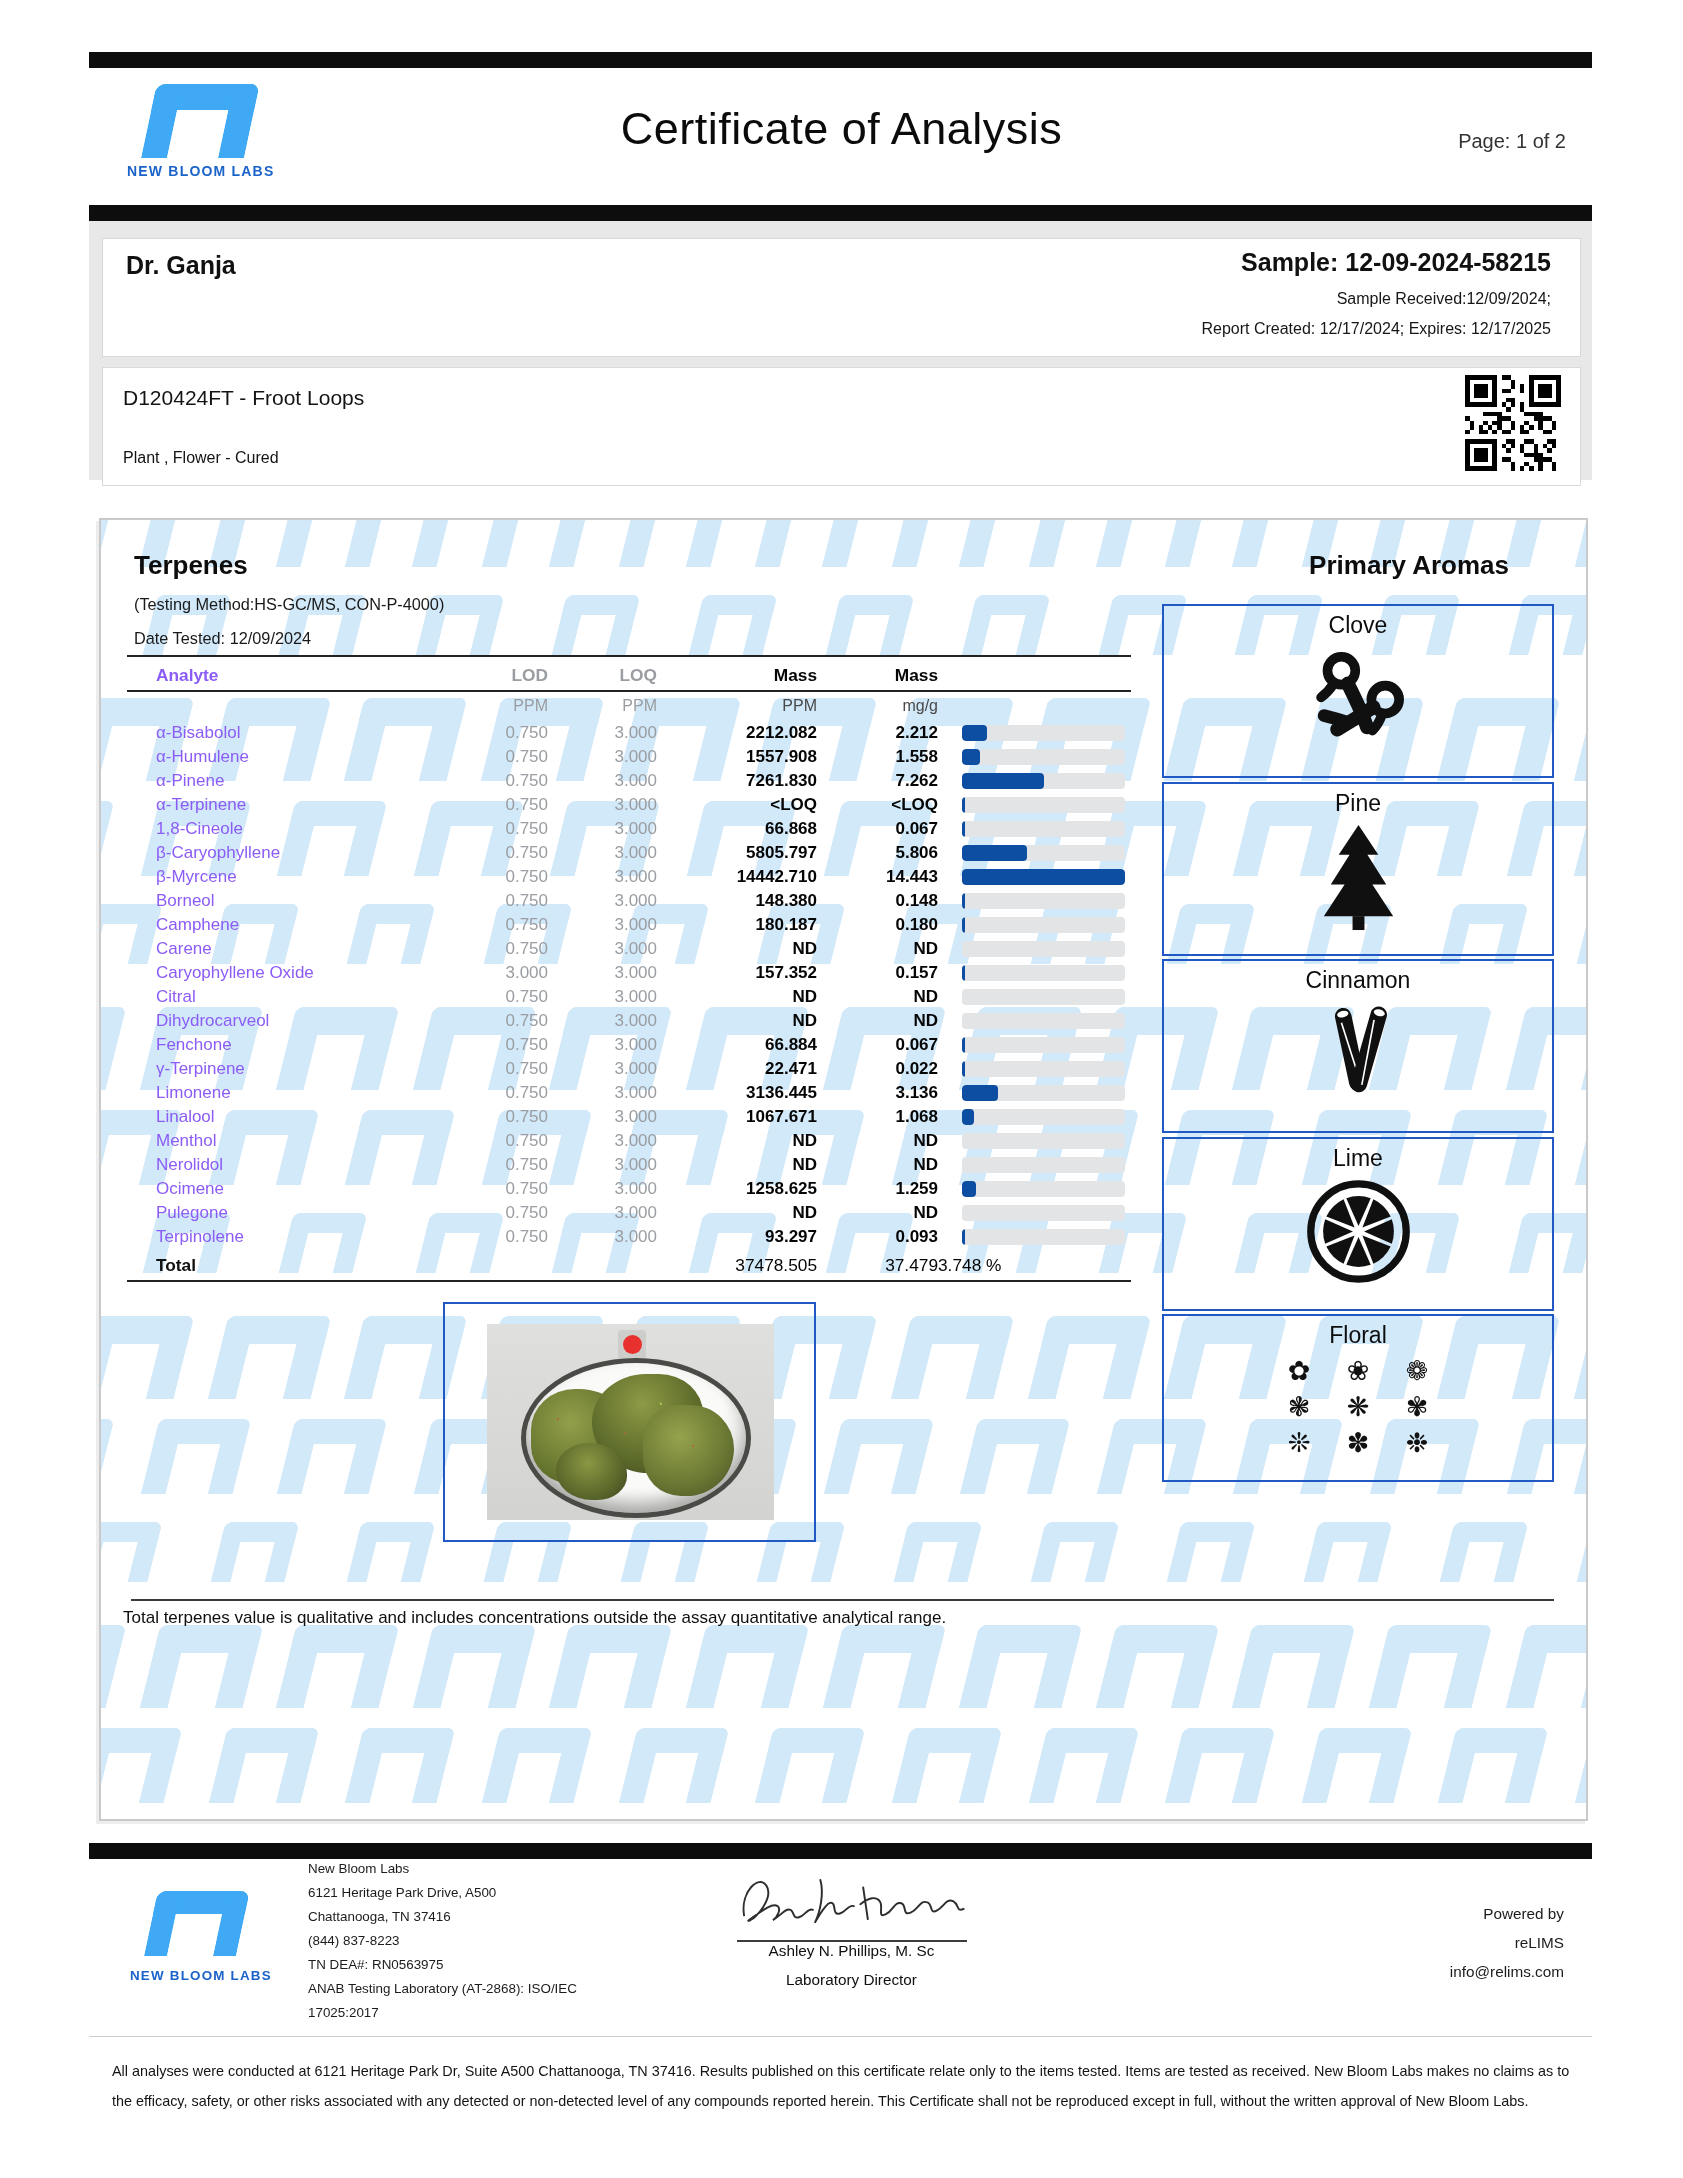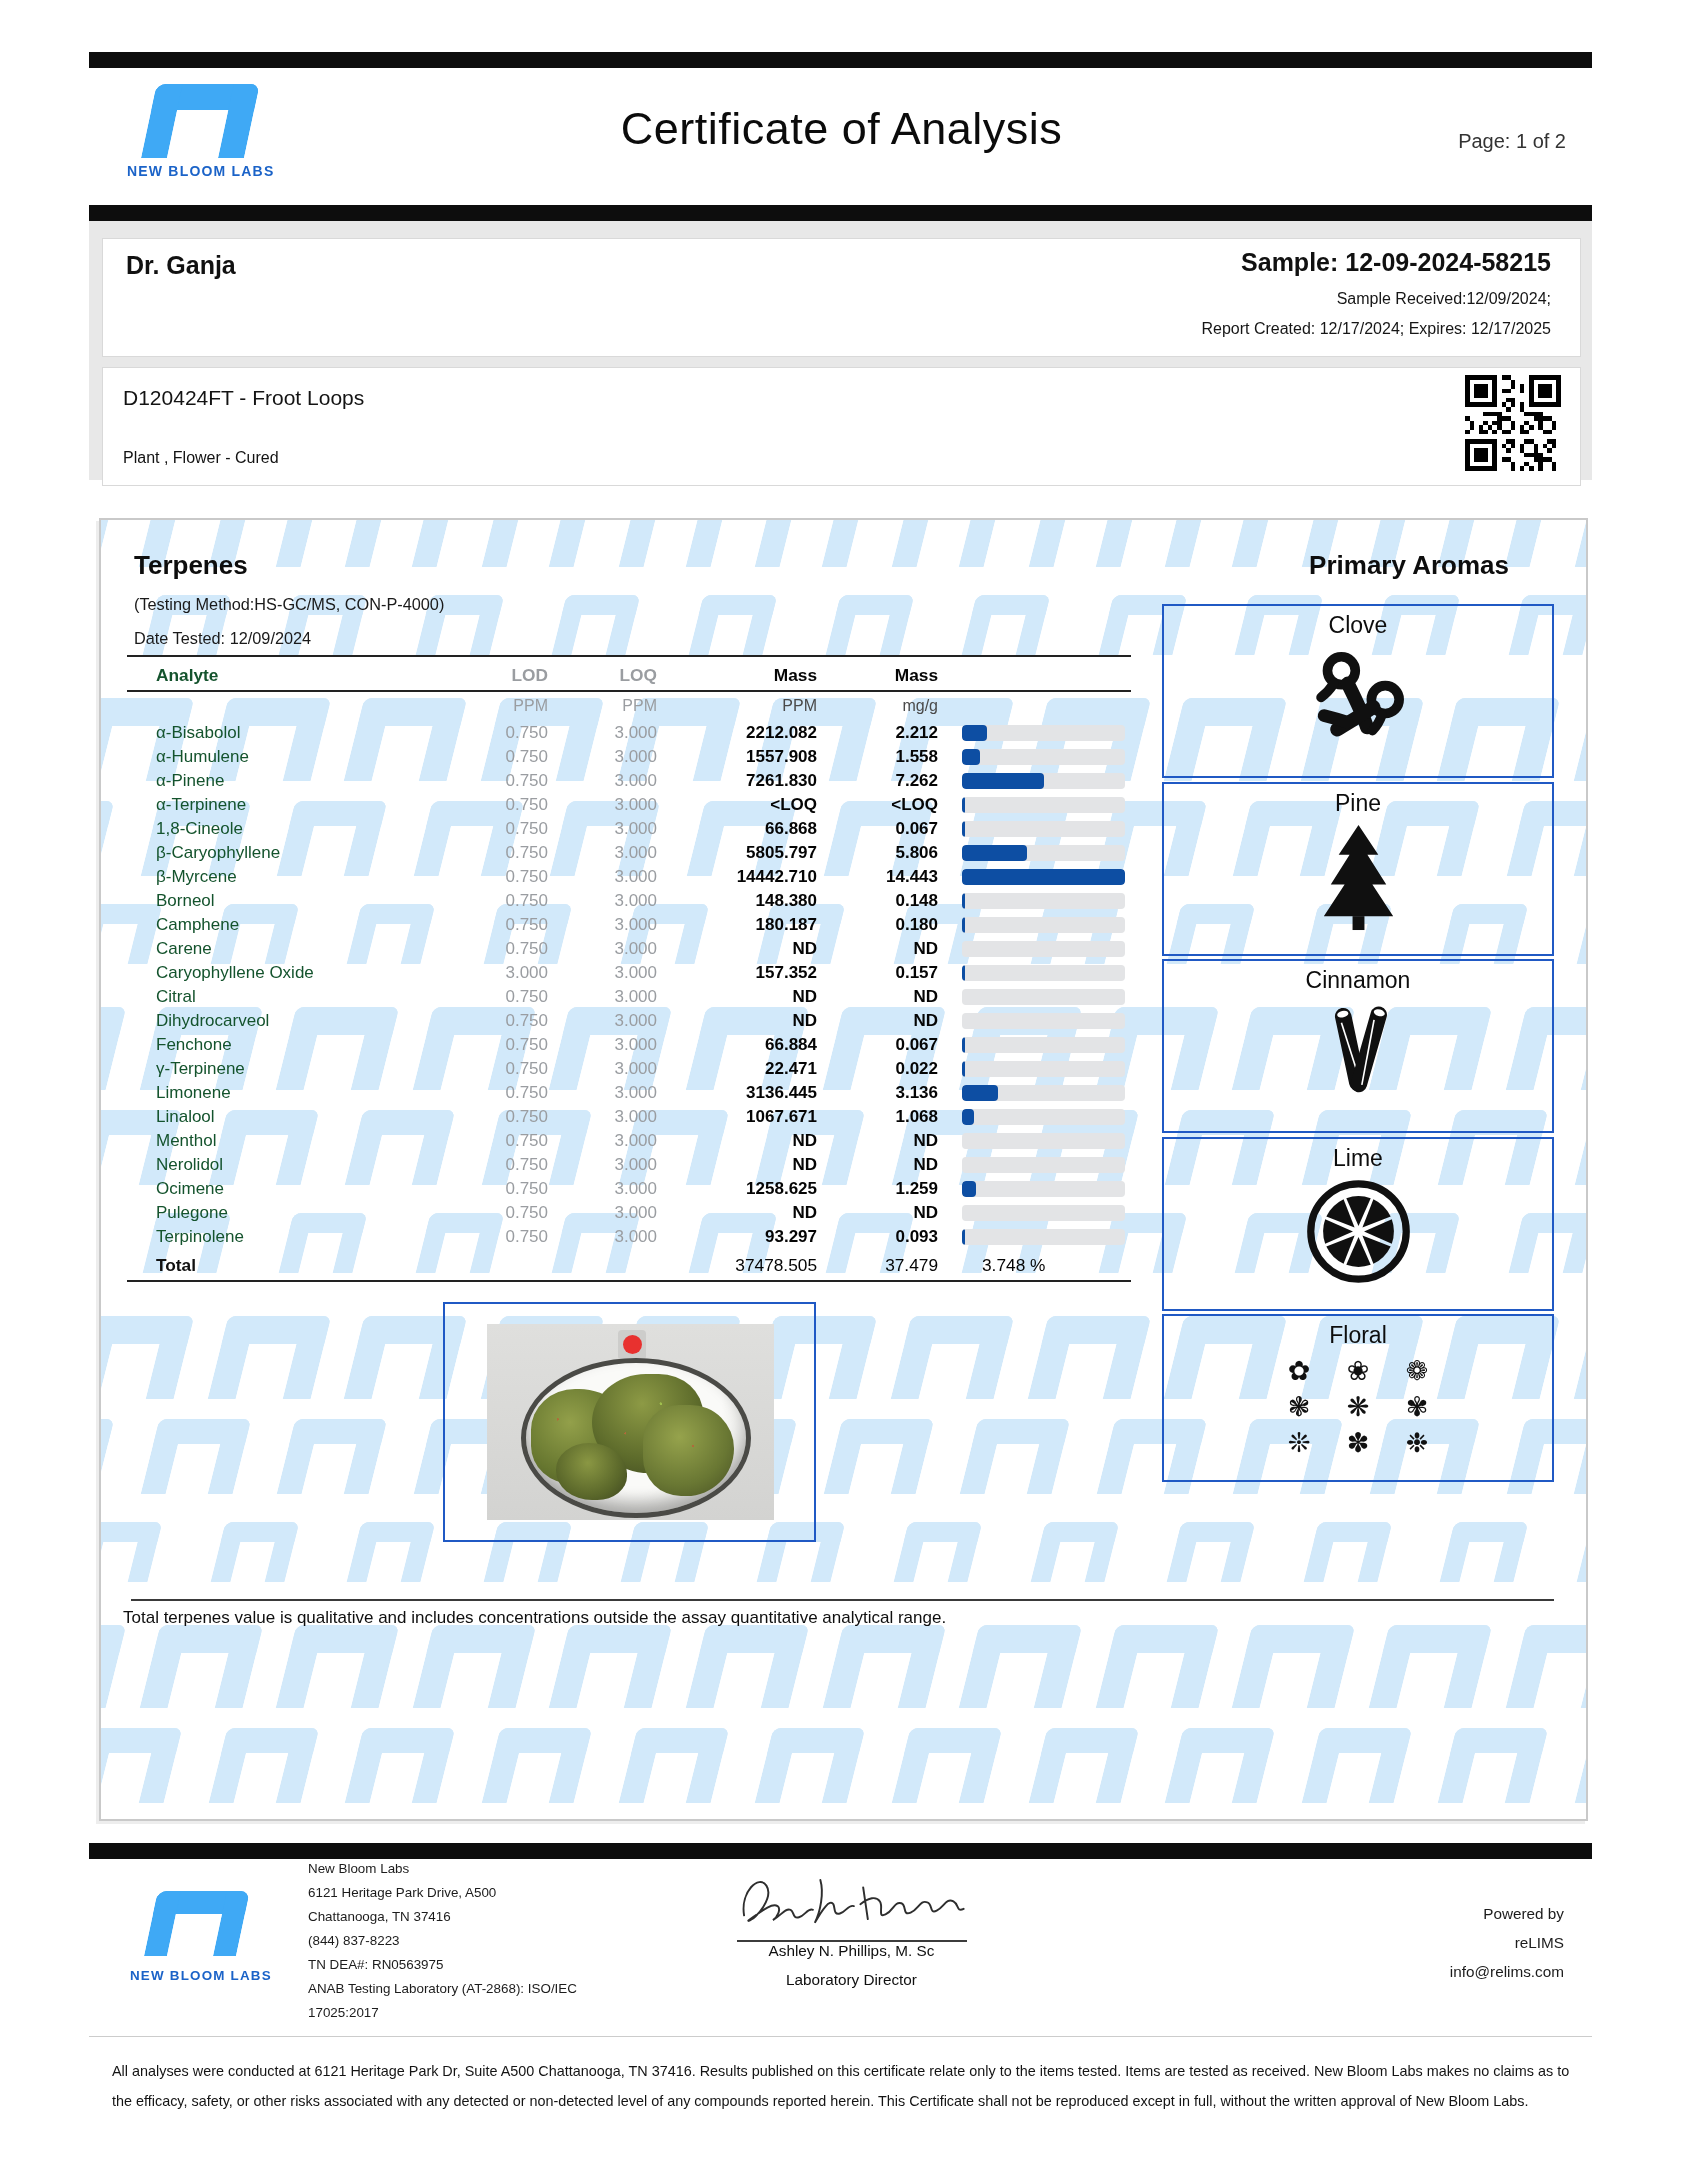--- a/index.html
+++ b/index.html
@@ -41,30 +41,30 @@
 
   .sec-title{position:absolute;font-size:26px;font-weight:bold;color:#0d0d0d;}
   .meta-line{position:absolute;left:33px;font-size:16.3px;color:#1a1a1a;}
   .rule{position:absolute;background:#222;}
 
   .tgrid{display:grid;grid-template-columns:317px 104px 109px 160px 121px 193px;align-items:center;}
   .thead{position:absolute;left:26px;top:141px;width:1004px;height:28px;font-size:17.3px;font-weight:bold;}
   .tunits{position:absolute;left:26px;top:174px;width:1004px;height:24px;font-size:16px;}
   .trows{position:absolute;left:26px;top:201px;width:1004px;}
   .trow{height:24px;font-size:17px;}
-  .c-name{padding-left:29px;color:#14532d;white-space:nowrap;}
+  .c-name{padding-left:29px;color:#8b5cf6;white-space:nowrap;}
   .c-lod,.c-loq{text-align:right;color:#9a9da1;}
   .c-ppm,.c-mgg{text-align:right;font-weight:bold;color:#050505;}
   .c-bar{padding-left:24px;}
   .bar-track{width:163px;height:16.3px;background:#e3e4e6;border-radius:4px;position:relative;overflow:hidden;}
   .bar-fill{position:absolute;left:0;top:0;height:100%;background:#0d4ea3;border-radius:4px;}
   .trow-total{position:absolute;left:26px;top:732px;width:1004px;height:26px;font-size:17.3px;}
   .t-label{padding-left:29px;font-weight:bold;}
   .t-num{text-align:right;color:#050505;}
-  .t-pct{padding-left:44px;color:#050505;}
+  .t-pct{color:#050505;}
 
   
   .aroma-box{position:absolute;left:1061px;width:388px;border:2px solid #2059c4;background:transparent;text-align:center;}
   .aroma-label{margin-top:6px;font-size:23px;color:#0d0d0d;}
   .aroma-icon{display:block;margin:4px auto 0;}
   .floral-grid{display:grid;grid-template-columns:repeat(3,59px);justify-content:center;
                font-family:"DejaVu Sans",sans-serif;font-size:27px;line-height:36px;color:#111;margin-top:4px;}
 
   
   .photo-box{position:absolute;left:342px;top:782px;width:369px;height:236px;border:2px solid #2059c4;background:transparent;}

